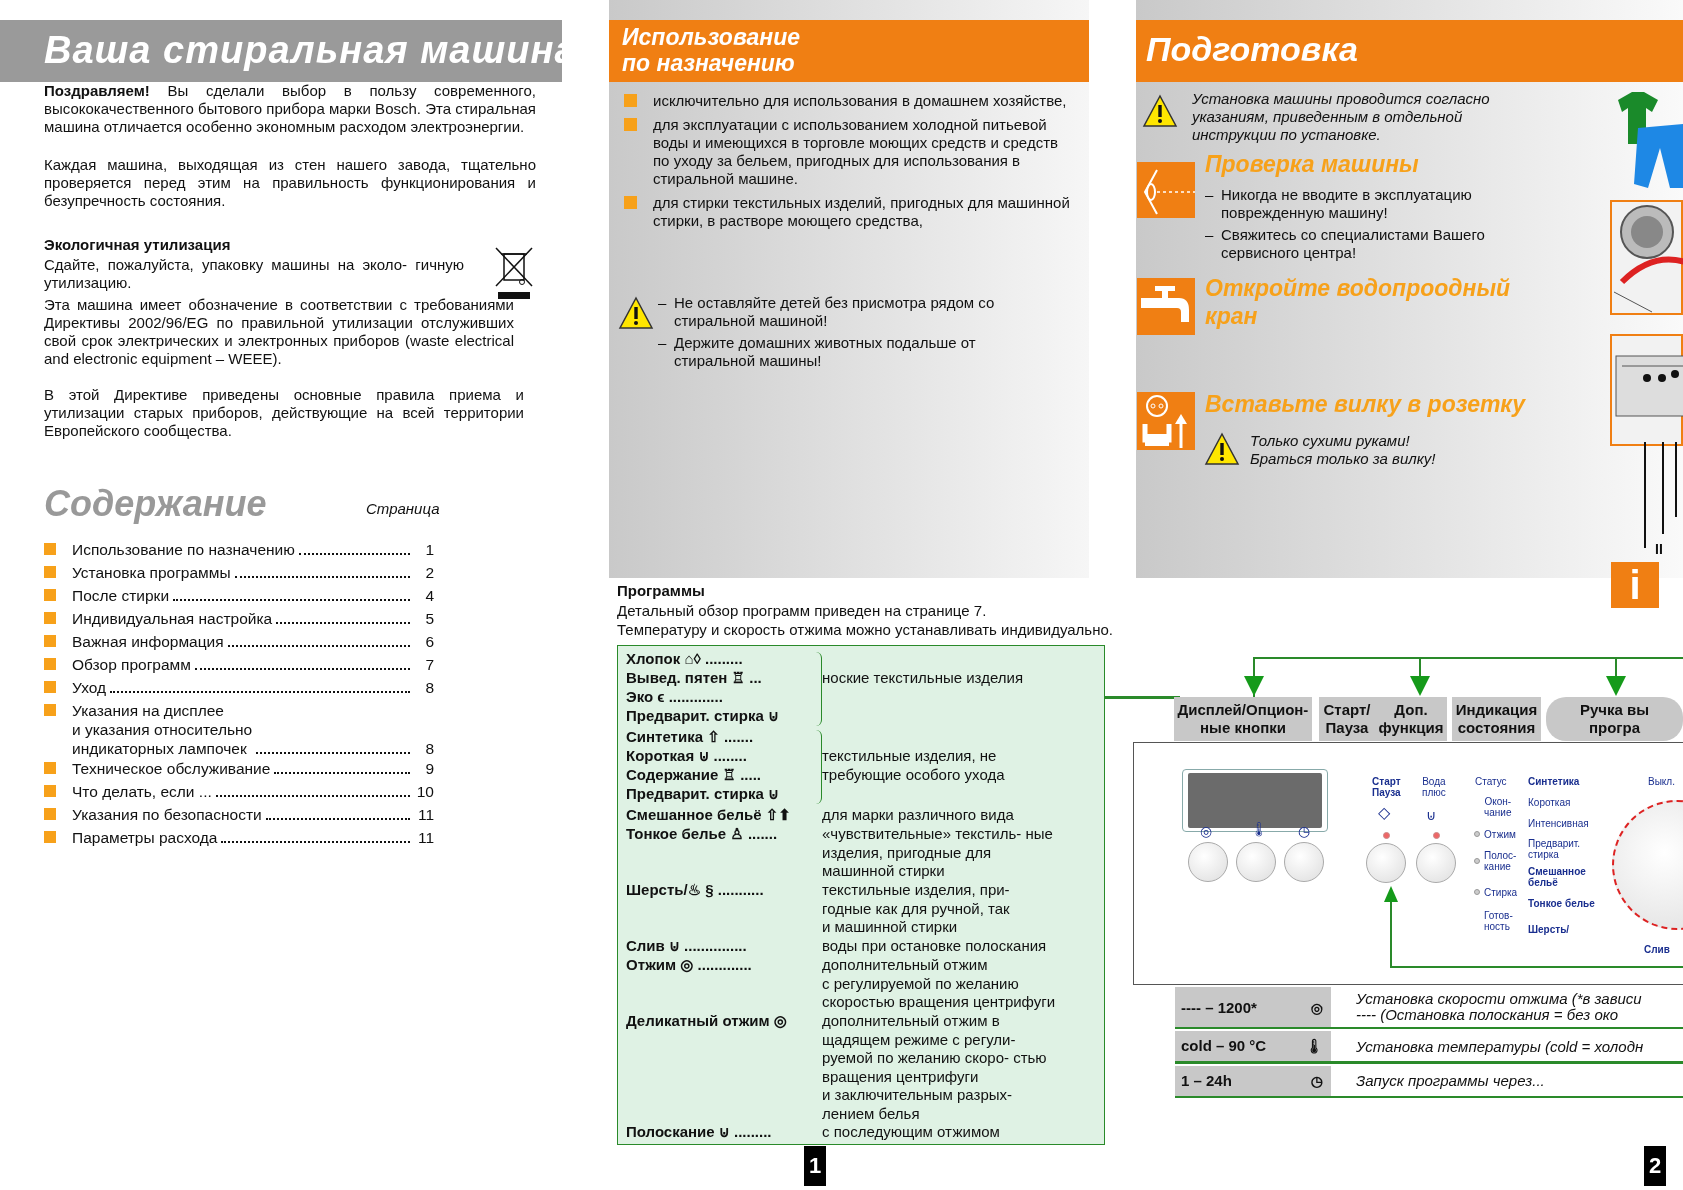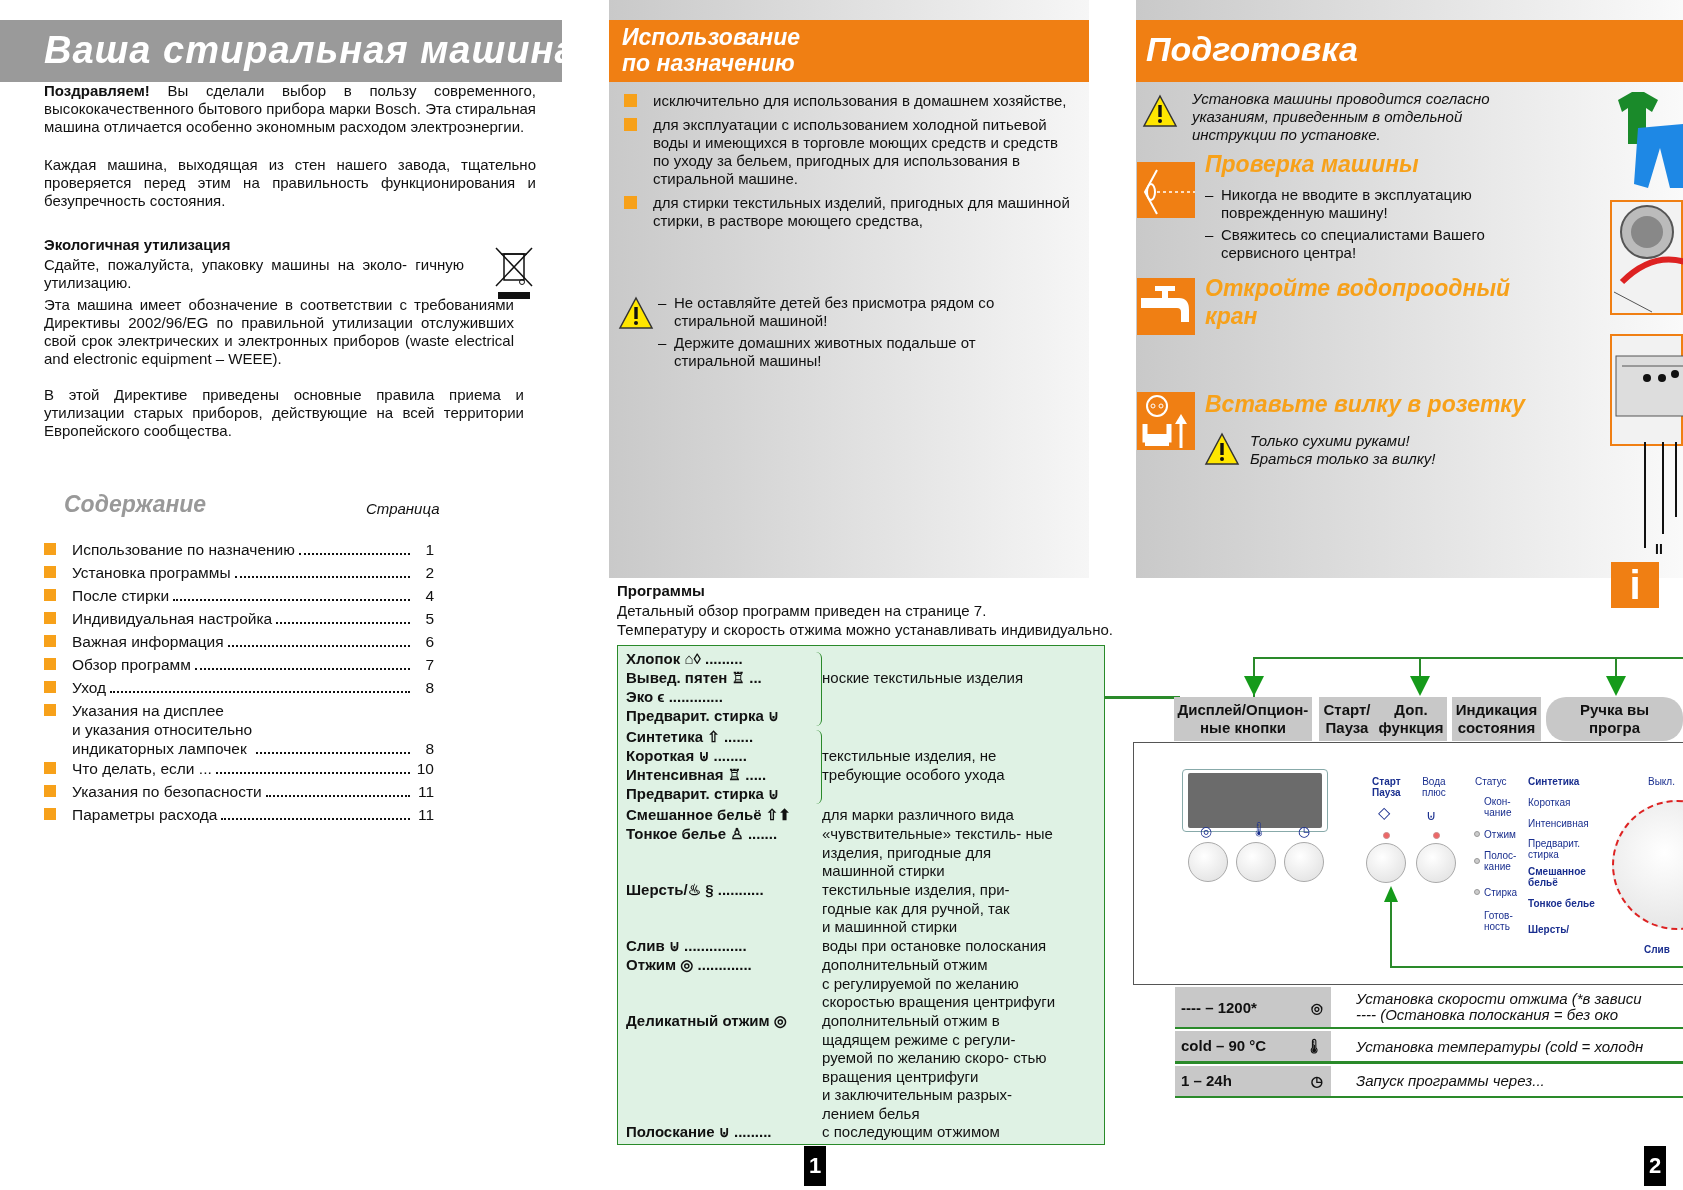--- a/index.html
+++ b/index.html
@@ -7,21 +7,21 @@
   body { position: relative; font-family: "Liberation Sans", sans-serif; color: #111; font-size: 15px; line-height: 18px; }
   .abs { position: absolute; }
 
   
   .title-bar-grey { left: 0; top: 20px; width: 562px; height: 62px; background: #9a9a9a; }
   .title-grey { left: 44px; top: 26px; font-size: 38px; line-height: 48px; font-weight: bold; font-style: italic; color: #fff; letter-spacing: 1px; }
   .p { left: 44px; width: 492px; font-size: 15px; line-height: 18px; text-align: justify; }
   .p b { font-weight: bold; }
   .h-small { left: 44px; font-weight: bold; font-size: 15px; }
   .weee { left: 494px; top: 246px; width: 40px; height: 56px; }
-  .contents-title { left: 44px; top: 482px; font-size: 23px; line-height: 44px; font-weight: bold; font-style: italic; color: #999; margin-left: 20px; }
+  .contents-title { left: 44px; top: 482px; font-size: 36px; line-height: 44px; font-weight: bold; font-style: italic; color: #999; }
   .contents-page { left: 366px; top: 500px; font-style: italic; font-size: 15px; }
   .toc { left: 44px; top: 540px; width: 390px; }
   .toc-item { display: flex; align-items: flex-start; height: 23px; font-size: 15.5px; line-height: 19px; }
   .toc-item.multi { height: 58px; }
   .toc-bullet { width: 12px; height: 12px; background: #f7a11a; margin-top: 3px; margin-right: 16px; flex: none; }
   .toc-text { flex: 1; position: relative; display: flex; align-items: flex-end; }
   .toc-label { white-space: pre-line; }
   .toc-dots { flex: 1; border-bottom: 2px dotted #111; margin: 0 4px 4px 4px; height: 1px; }
   .toc-num { width: 20px; text-align: right; }
 
@@ -162,20 +162,28 @@
         <span class="toc-label">Указания на дисплее
 и указания относительно
 индикаторных лампочек</span>
         <span class="toc-dots"></span>
         <span class="toc-num">8</span>
       </div>
     </div>
   <div class="toc-item">
       <span class="toc-bullet"></span>
       <div class="toc-text">
+        <span class="toc-label">Техническое обслуживание</span>
+        <span class="toc-dots"></span>
+        <span class="toc-num">9</span>
+      </div>
+    </div>
+  <div class="toc-item">
+      <span class="toc-bullet"></span>
+      <div class="toc-text">
         <span class="toc-label">Что делать, если ...</span>
         <span class="toc-dots"></span>
         <span class="toc-num">10</span>
       </div>
     </div>
   <div class="toc-item">
       <span class="toc-bullet"></span>
       <div class="toc-text">
         <span class="toc-label">Указания по безопасности</span>
         <span class="toc-dots"></span>
@@ -331,21 +339,21 @@
 <div class="brace" style="top:730px;height:74px;"></div>
 
 <div class="prow" style="top:650px;"><b>Хлопок ⌂◊ .........</b></div>
 <div class="prow" style="top:669px;"><b>Вывед. пятен ♖ ...</b></div>
 <div class="prow" style="top:688px;"><b>Эко ϵ .............</b></div>
 <div class="prow" style="top:707px;"><b>Предварит. стирка ⊍</b></div>
 <div class="pcol2" style="top:669px;">ноские текстильные изделия</div>
 
 <div class="prow" style="top:728px;"><b>Синтетика ⇧ .......</b></div>
 <div class="prow" style="top:747px;"><b>Короткая ⊍ ........</b></div>
-<div class="prow" style="top:766px;"><b>Интенсивная ♖ .....</b></div>
+<div class="prow" style="top:766px;"><b>Содержание ♖ .....</b></div>
 <div class="prow" style="top:785px;"><b>Предварит. стирка ⊍</b></div>
 <div class="pcol2" style="top:747px;">текстильные изделия, не
 требующие особого ухода</div>
 
 <div class="prow" style="top:806px;"><b>Смешанное бельё ⇧⬆</b></div>
 <div class="pcol2" style="top:806px;">для марки различного вида</div>
 <div class="prow" style="top:825px;"><b>Тонкое белье ♙ .......</b></div>
 <div class="pcol2" style="top:825px;">«чувствительные» текстиль- ные
 изделия, пригодные для
 машинной стирки</div>
@@ -411,21 +419,21 @@
 <div class="abs" style="left:1426px;top:806px;font-size:14px;color:#1a2f8f;">⊍</div>
 <div class="led" style="left:1433px;top:832px;"></div>
 <div class="round-btn" style="left:1416px;top:843px;"></div>
 <svg class="abs" style="left:1376px;top:886px;" width="30" height="82">
     <polygon points="8,16 22,16 15,0" fill="#159a1a"></polygon>
     <line x1="15" y1="16" x2="15" y2="82" stroke="#2a8a2a" stroke-width="2"></line>
   </svg>
 <div class="abs" style="left:1390px;top:966px;width:293px;height:2px;background:#2a8a2a;"></div>
 
 <div class="abs small-blue" style="left:1475px;top:776px;">Статус</div>
-<div class="abs small-blue" style="left:1484px;top:796px;white-space:pre-line;">Окон-
+<div class="abs small-blue" style="left:1484px;top:796px;white-space:pre-line;text-align:center;">Окон-
 чание</div>
 <div class="led-g" style="left:1474px;top:831px;"></div>
 <div class="abs small-blue" style="left:1484px;top:829px;">Отжим</div>
 <div class="led-g" style="left:1474px;top:858px;"></div>
 <div class="abs small-blue" style="left:1484px;top:850px;white-space:pre-line;">Полос-
 кание</div>
 <div class="led-g" style="left:1474px;top:889px;"></div>
 <div class="abs small-blue" style="left:1484px;top:887px;">Стирка</div>
 <div class="abs small-blue" style="left:1484px;top:910px;white-space:pre-line;">Готов-
 ность</div>

